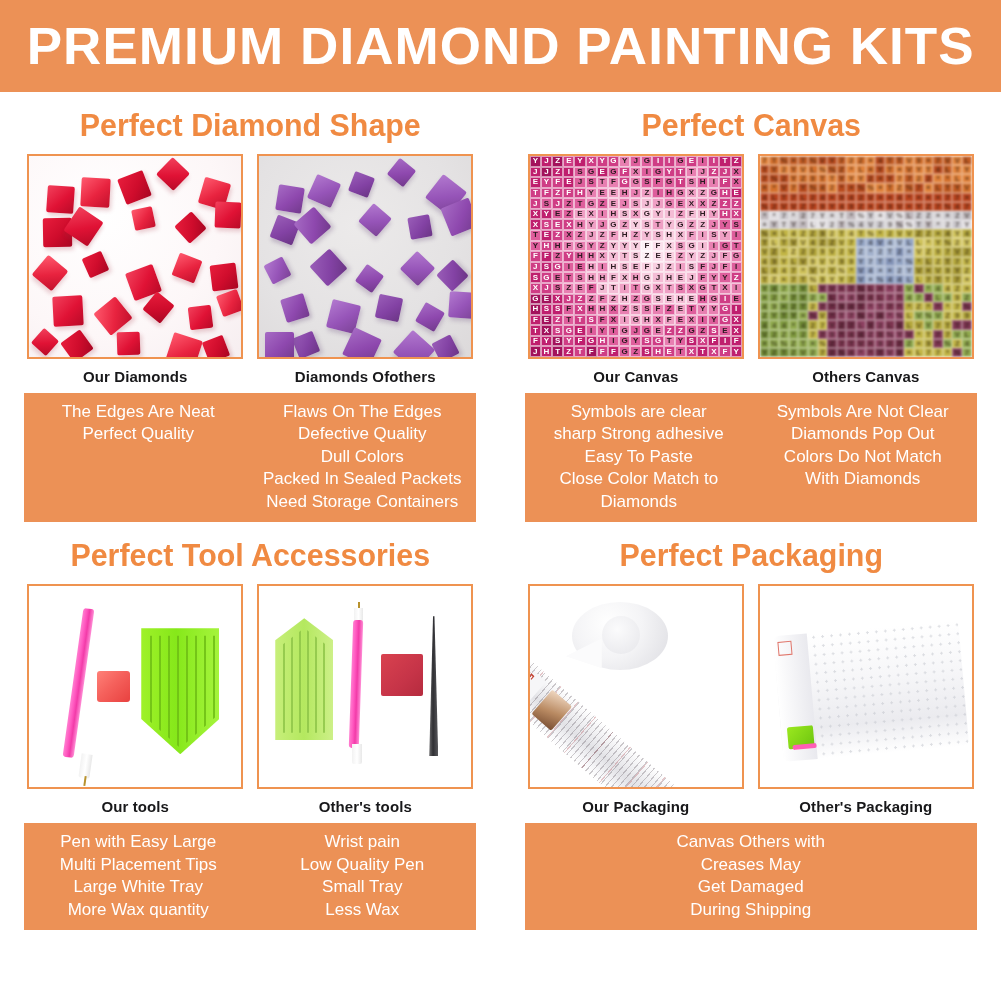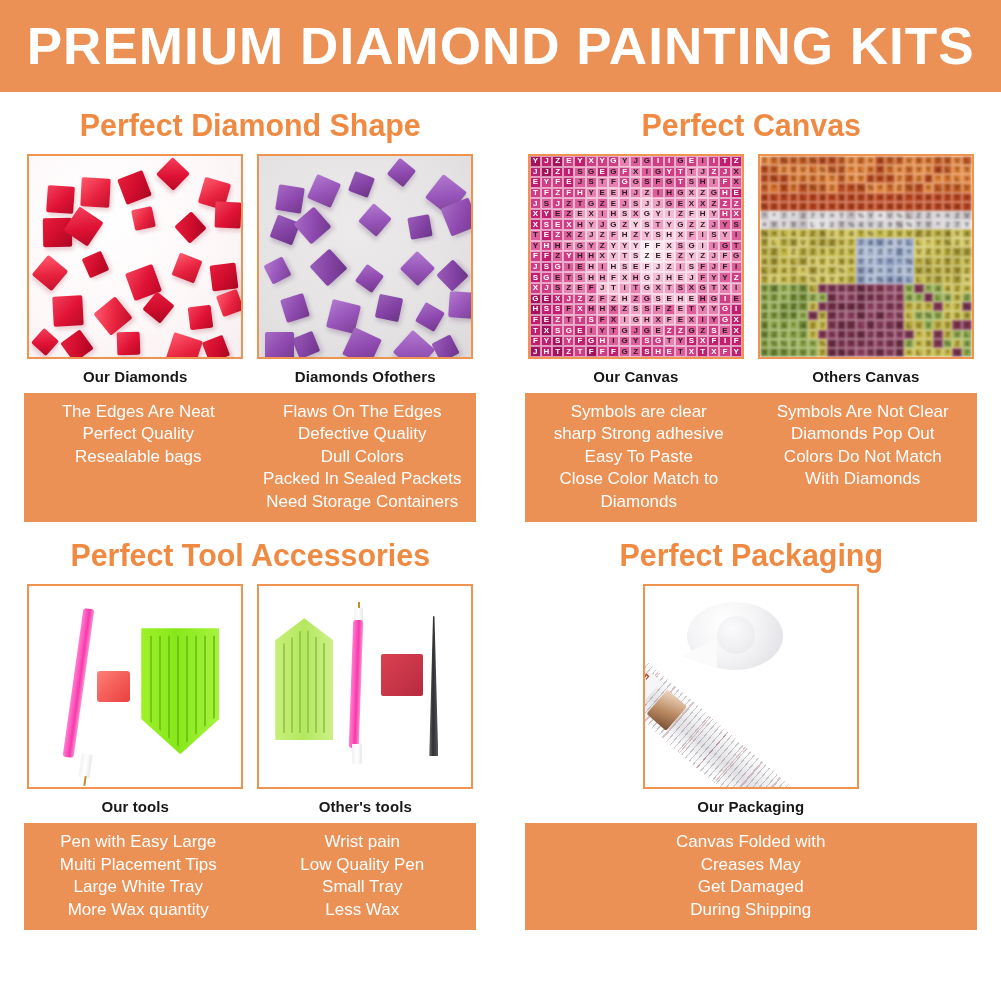--- a/index.html
+++ b/index.html
@@ -283,21 +283,20 @@
               </div>
           </div>
           <div class="caption">Diamonds Ofothers</div>
         </div>
       </div>
 
       <div class="textbox">
         <div class="textcol" id="f0a">
             <div>The Edges Are Neat</div>
             <div>Perfect Quality</div>
-            <div>Resealable bags</div>
           </div>
         <div class="textcol" id="f0b">
             <div>Flaws On The Edges</div>
             <div>Defective Quality</div>
             <div>Dull Colors</div>
             <div>Packed In Sealed Packets</div>
             <div>Need Storage Containers</div>
           </div>
       </div>
     </div>
@@ -1252,25 +1251,38 @@
               <div class="tube" style="position:absolute;inset:0;"></div>
               <div class="tube-speckle"></div>
               <div style="position:absolute;left:16px;top:6px;width:16px;height:36px;background:#f6f6f8;"></div>
               <div style="position:absolute;left:22px;top:9px;font-size:11px;font-weight:bold;color:#c23f2e;transform:rotate(90deg);transform-origin:0 0;">5S-011</div>
               <div style="position:absolute;left:42px;top:8px;width:26px;height:32px;background:linear-gradient(160deg,#f0d8c2,#b98a62 55%,#7a4f33);border-radius:2px;"></div>
             </div>
           </div>
           <div class="caption">Our Packaging</div>
         </div>
 
+        <div class="cell">
+          <div class="photo-frame">
+            <div class="tool" style="position:absolute;left:18px;top:42px;width:186px;height:126px;transform:rotate(-5deg);">
+              <div class="mailer" style="position:absolute;inset:0;"></div>
+              <div class="bubble"></div>
+              <div style="position:absolute;left:0;top:0;width:34px;height:126px;background:linear-gradient(90deg,#ffffff,#e9e9ee);border-radius:6px 0 0 6px;"></div>
+              <div style="position:absolute;left:4px;top:6px;width:14px;height:14px;border:1.5px solid #e0756a;"></div>
+              <div style="position:absolute;left:6px;top:92px;width:26px;height:22px;background:linear-gradient(135deg,#9be81f,#6cc40f);border-radius:2px;"></div>
+              <div style="position:absolute;left:10px;top:110px;width:24px;height:5px;background:#ff5fb6;border-radius:2px;"></div>
+            </div>
+          </div>
+          <div class="caption">Other's Packaging</div>
+        </div>
       </div>
 
       <div class="textbox">
         <div class="textcol" id="f3b">
-            <div>Canvas Folded with</div>
+            <div>Canvas Others with</div>
             <div>Creases May</div>
             <div>Get Damaged</div>
             <div>During Shipping</div>
           </div>
       </div>
     </div>
 
   </div>
 </div>
 

